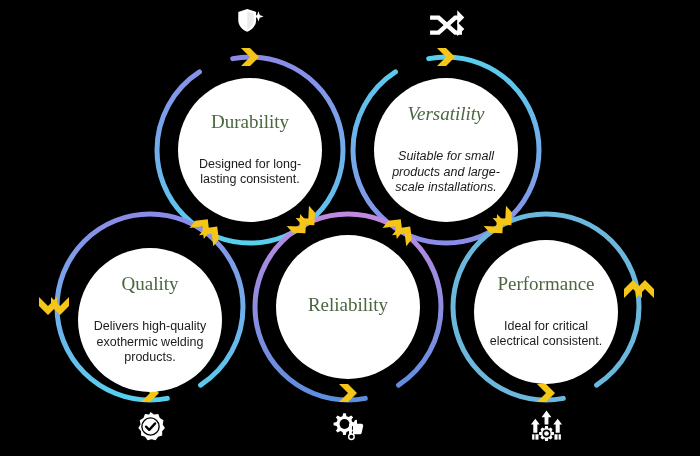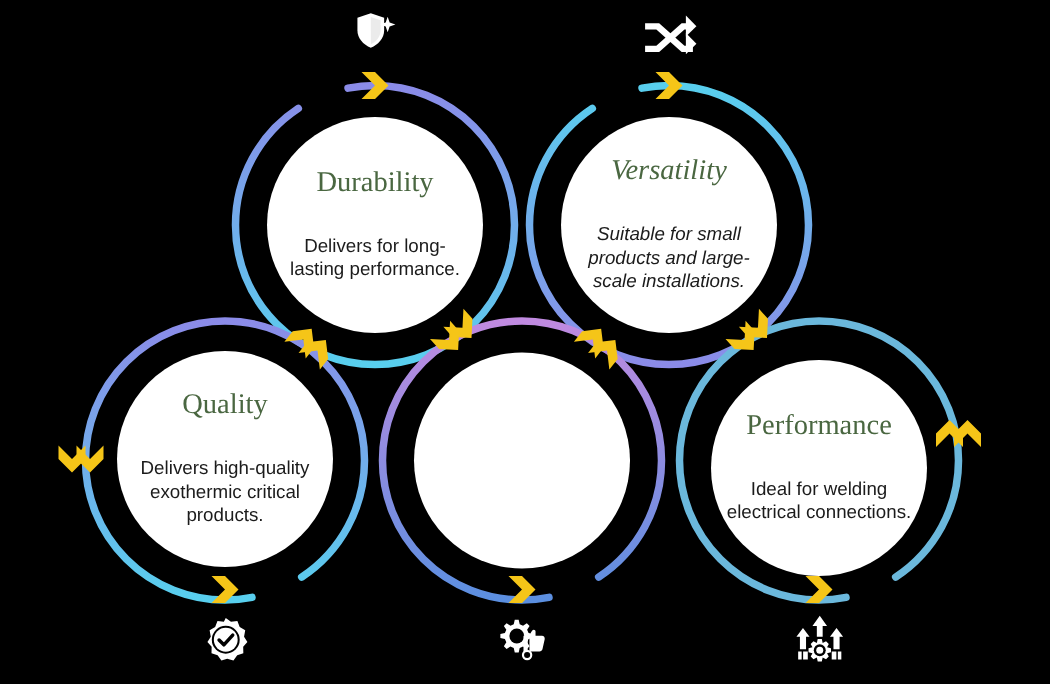--- a/index.html
+++ b/index.html
@@ -153,21 +153,21 @@
       </g>
       <g transform="translate(503,222) rotate(48)">
         <path d="M -10 -13 L -1 -13 L 8 -4 L -1 5 L -10 5 L -1 -4 Z"></path>
         <path d="M -10 -1  L -1 -1  L 8 8  L -1 17 L -10 17 L -1 8 Z"></path>
       </g>
     </g>
   </svg>
 
   <div class="node" style="left:178px; top:78px; width:144px; height:144px;">
     <div class="node-title">Durability</div>
-    <div class="node-desc">Delivers for long-lasting performance.</div>
+    <div class="node-desc">Designed for long-lasting consistent.</div>
   </div>
   <div class="node-icon" style="left:233px; top:5px; width:34px; height:34px;">
     <svg viewBox="0 0 32 32" width="30" height="30" fill="#ffffff">
       <path d="M13 2 L22.5 5.2 L22.5 14 C22.5 19.8 18.4 24.2 13 26.4 C7.6 24.2 3.5 19.8 3.5 14 L3.5 5.2 Z"></path>
       <path d="M13 4.6 L20 7 L20 14 C20 18.6 16.9 22.1 13 24 Z" fill="#000000" opacity="0.08"></path>
       <path d="M25 4.5 L26.4 8.6 L30.5 10 L26.4 11.4 L25 15.5 L23.6 11.4 L19.5 10 L23.6 8.6 Z"></path>
     </svg>
   </div>
 
   <div class="node" style="left:374px; top:78px; width:144px; height:144px;font-style:italic;">
@@ -176,37 +176,38 @@
   </div>
   <div class="node-icon" style="left:427px; top:7px; width:38px; height:32px;">
     <svg viewBox="0 0 40 32" width="38" height="30" fill="#ffffff">
       <path d="M3 8 L13 8 L31 24 L37 24 L37 28.5 L29 28.5 L11 12.5 L3 12.5 Z"></path>
       <path d="M3 24 L11 24 L29 8 L37 8 L37 12.5 L31 12.5 L13 28.5 L3 28.5 Z"></path>
       <path d="M32 2.5 L39.5 10.2 L32 17.5 Z"></path>
       <path d="M32 15 L39.5 22.5 L32 30 Z"></path>
     </svg>
   </div>
 
-  <div class="node" style="left:78px; top:234px; width:144px; height:144px;">
+  <div class="node" style="left:78px; top:248px; width:144px; height:144px;">
     <div class="node-title">Quality</div>
-    <div class="node-desc">Delivers high-quality exothermic critical products.</div>
+    <div class="node-desc">Delivers high-quality exothermic welding products.</div>
   </div>
   <div class="node-icon" style="left:134px; top:410px; width:32px; height:32px;">
     <svg viewBox="0 0 32 32" width="31" height="31" fill="#ffffff">
       <path d="M16 1 L19.6 3.6 L24 3.1 L25.6 7.2 L29.4 9.5 L28.6 13.9 L30.9 17.6
                L28 20.9 L28.1 25.3 L23.9 26.6 L21.3 30.2 L17 29.1 L13 30.2
                L10.4 26.6 L6.2 25.3 L6.3 20.9 L3.4 17.6 L5.7 13.9 L4.9 9.5
                L8.7 7.2 L10.3 3.1 L14.7 3.6 Z"></path>
       <circle cx="16" cy="16" r="9.6" fill="#000000"></circle>
       <circle cx="16" cy="16" r="8.2" fill="#ffffff"></circle>
       <path d="M11.4 16.2 L14.7 19.5 L20.8 12.8" stroke="#000000" stroke-width="2.4" fill="none" stroke-linecap="round" stroke-linejoin="round"></path>
     </svg>
   </div>
 
   <div class="node" style="left:276px; top:235px; width:144px; height:144px;">
+    <div class="node-title">Reliability</div>
   </div>
   <div class="node-icon" style="left:331px; top:410px; width:34px; height:32px;">
     <svg viewBox="0 0 34 32" width="33" height="31" fill="#ffffff">
       <path d="M11.5 2.2 L14.2 2.2 L14.9 5.3 L17.2 6.3 L19.8 4.6 L21.7 6.5
                L20 9.1 L21 11.4 L24.1 12.1 L24.1 14.8 L21 15.5 L20 17.8
                L21.7 20.4 L19.8 22.3 L17.2 20.6 L14.9 21.6 L14.2 24.7
                L11.5 24.7 L10.8 21.6 L8.5 20.6 L5.9 22.3 L4 20.4 L5.7 17.8
                L4.7 15.5 L1.6 14.8 L1.6 12.1 L4.7 11.4 L5.7 9.1 L4 6.5
                L5.9 4.6 L8.5 6.3 L10.8 5.3 Z"></path>
       <circle cx="12.9" cy="13.4" r="5.1" fill="#000000"></circle>
@@ -214,21 +215,21 @@
       <path d="M21.6 15.3 C21.6 13.2 22.3 11.4 23.4 9.8 C24.2 8.6 25.8 8.9 25.8 10.4
                L25.8 13.2 L30.2 13.2 C31.5 13.2 32.4 14.4 32.1 15.7 L30.6 22.4
                C30.4 23.4 29.5 24 28.5 24 L21.6 24 Z"></path>
       <circle cx="20" cy="26.5" r="3.6" fill="#ffffff"></circle>
       <circle cx="20" cy="26.5" r="2.1" fill="#000000"></circle>
     </svg>
   </div>
 
   <div class="node" style="left:474px; top:240px; width:144px; height:144px;">
     <div class="node-title">Performance</div>
-    <div class="node-desc">Ideal for welding electrical connections.</div>
+    <div class="node-desc">Ideal for critical electrical consistent.</div>
   </div>
   <div class="node-icon" style="left:528px; top:408px; width:36px; height:36px;">
     <svg viewBox="0 0 36 36" width="35" height="35" fill="#ffffff">
       <path d="M18 1.5 L23 8.5 L20 8.5 L20 16 L16 16 L16 8.5 L13 8.5 Z"></path>
       <path d="M6.5 10 L11 16 L8.6 16 L8.6 24.5 L4.4 24.5 L4.4 16 L2 16 Z"></path>
       <path d="M29.5 10 L34 16 L31.6 16 L31.6 24.5 L27.4 24.5 L27.4 16 L25 16 Z"></path>
       <path d="M3.2 26 L5.6 26 L5.6 31.5 L3.2 31.5 Z"></path>
       <path d="M6.6 26 L9.8 26 L9.8 31.5 L6.6 31.5 Z"></path>
       <path d="M26.2 26 L29.4 26 L29.4 31.5 L26.2 31.5 Z"></path>
       <path d="M30.4 26 L32.8 26 L32.8 31.5 L30.4 31.5 Z"></path>

